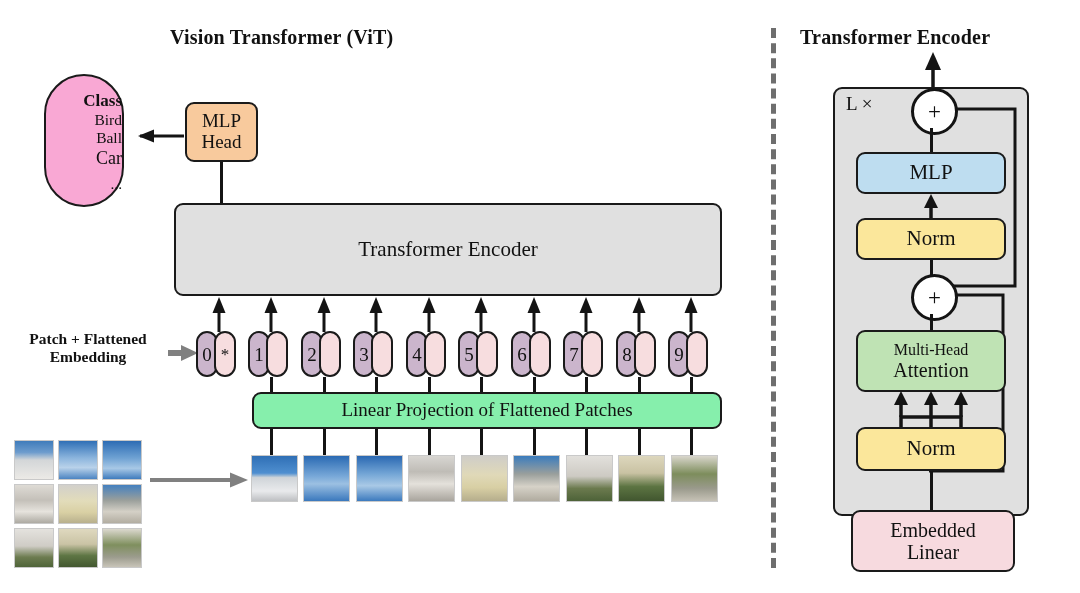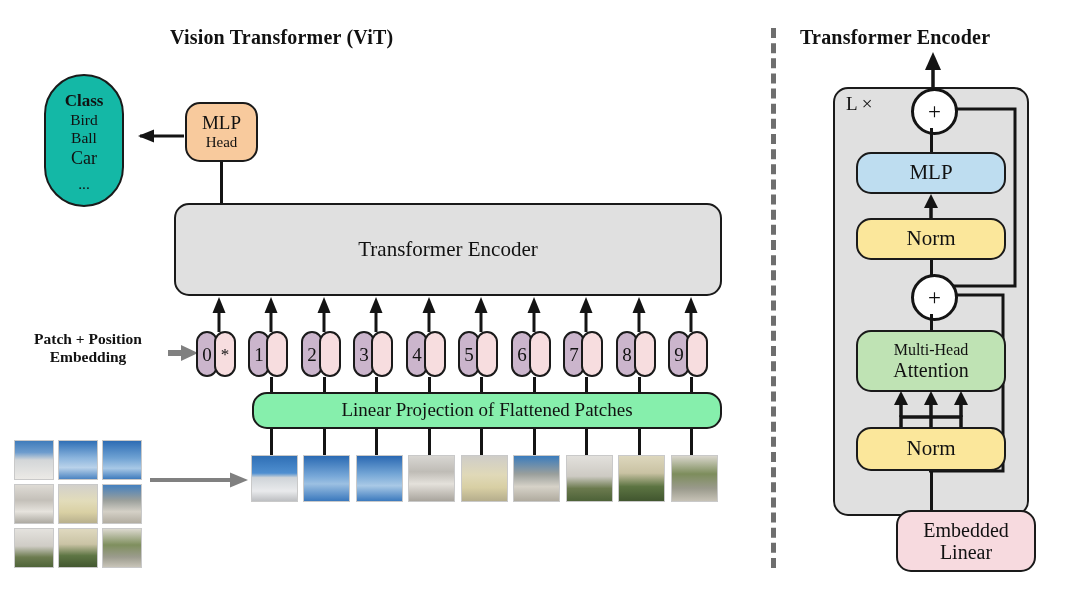--- a/index.html
+++ b/index.html
@@ -2,55 +2,55 @@
 <html><head>
 <meta charset="utf-8">
 <style>
   html,body{margin:0;padding:0;background:#ffffff;}
   body{width:1080px;height:593px;position:relative;overflow:hidden;
        font-family:"Liberation Serif","DejaVu Serif",serif;color:#111;}
   .abs{position:absolute;}
   .title{font-weight:bold;font-size:20px;letter-spacing:.2px;text-align:left;}
   .boxlabel{display:flex;align-items:center;justify-content:center;
             text-align:center;line-height:1.1;box-sizing:border-box;}
-  .rbox{border:2.5px solid #1a1a1a;border-radius:15px;box-sizing:border-box;}
+  .rbox{border:2.5px solid #1a1a1a;border-radius:9px;box-sizing:border-box;}
   .pill{border:2.5px solid #1a1a1a;box-sizing:border-box;}
   .vline{background:#141414;width:3px;}
   .greybox{background:#e0e0e0;}
   svg{display:block;overflow:visible;}
   .lbl-bold{font-weight:bold;font-size:15.5px;text-align:center;line-height:1.18;}
   .lbl-note{font-size:14.5px;text-align:center;line-height:1.25;}
   .mono{font-family:"Liberation Mono","DejaVu Sans Mono",monospace;font-size:13px;}
   .patch{border:1px solid #c9c9c9;box-sizing:border-box;background-size:cover;}
   .tokennum{font-size:19px;line-height:1;display:flex;align-items:center;justify-content:center;}
   .plusc{border:3px solid #141414;border-radius:50%;background:#fff;
          display:flex;align-items:center;justify-content:center;font-size:23px;line-height:1;}
 </style>
 </head>
 <body>
 
 <div class="abs title" style="left:170px;top:26px;width:380px;">Vision Transformer (ViT)</div>
 
-<div class="abs rbox boxlabel" style="left:44px;top:74px;width:80px;height:133px;border-radius:40px;background:#14b8a6;
-            flex-direction:column;justify-content:center;padding-top:2px;">
+<div class="abs rbox boxlabel" style="left:44px;top:74px;width:80px;height:133px;border-radius:40px;background:#f9a8d4;
+            flex-direction:column;justify-content:center;padding-top:2px;align-items:flex-end;">
   <div style="font-weight:bold;font-size:17px;margin-bottom:1px;">Class</div>
   <div style="font-size:15.5px;line-height:1.18;">Bird</div>
   <div style="font-size:15.5px;line-height:1.18;">Ball</div>
   <div style="font-size:18px;line-height:1.18;">Car</div>
   <div style="font-size:15.5px;line-height:1;margin-top:7px;">...</div>
 </div>
 
 <svg class="abs" style="left:120px;top:128px;" width="66" height="16">
   <line x1="64" y1="8" x2="20" y2="8" stroke="#141414" stroke-width="3"></line>
   <polygon points="18,8 34,1.5 34,14.5" fill="#141414"></polygon>
 </svg>
 
 <div class="abs rbox boxlabel" style="left:185px;top:102px;width:73px;height:60px;background:#F8CA9D;flex-direction:column;">
   <div style="font-size:19px;">MLP</div>
-  <div style="font-size:15px;">Head</div>
+  <div style="font-size:19px;">Head</div>
 </div>
 
 <div class="abs vline" style="left:220px;top:162px;height:42px;"></div>
 
 <div class="abs rbox boxlabel greybox" style="left:174px;top:203px;width:548px;height:93px;">
   <span style="font-size:21px;">Transformer Encoder</span>
 </div>
 
 <svg class="abs" style="left:0px;top:296px;" width="760" height="36">
   <g fill="#141414" stroke="#141414" stroke-width="3">
@@ -71,21 +71,21 @@
     <line x1="586" y1="36" x2="586" y2="13"></line>
       <polygon points="586,1 579.5,17 592.5,17" stroke="none"></polygon>
     <line x1="639" y1="36" x2="639" y2="13"></line>
       <polygon points="639,1 632.5,17 645.5,17" stroke="none"></polygon>
     <line x1="691" y1="36" x2="691" y2="13"></line>
       <polygon points="691,1 684.5,17 697.5,17" stroke="none"></polygon>
   </g>
 </svg>
 
 <div class="abs lbl-bold" style="left:8px;top:330px;width:160px;">
-  <div>Patch + Position</div>
+  <div>Patch + Flattened</div>
   <div>Embedding</div>
 </div>
 <div class="abs lbl-note" style="left:8px;top:378px;width:160px;">
 </div>
 
 <svg class="abs" style="left:168px;top:344px;" width="32" height="18">
   <line x1="0" y1="9" x2="16" y2="9" stroke="#808080" stroke-width="6"></line>
   <polygon points="30,9 13,1 13,17" fill="#808080"></polygon>
 </svg>
 
@@ -278,16 +278,16 @@
   <polygon points="105,0 98,14 112,14" fill="#141414"></polygon>
 </svg>
 
 <div class="abs rbox boxlabel" style="left:856px;top:427px;width:150px;height:44px;background:#FBE79B;">
   <span style="font-size:21px;">Norm</span>
 </div>
 
 <div class="abs vline" style="left:930px;top:471px;height:44px;"></div>
 <div class="abs vline" style="left:930px;top:515px;height:27px;"></div>
 
-<div class="abs rbox boxlabel" style="left:896px;top:510px;width:140px;height:62px;background:#F7DADF;flex-direction:column;">
+<div class="abs rbox boxlabel" style="left:851px;top:510px;width:164px;height:62px;background:#F7DADF;flex-direction:column;">
   <span style="font-size:20px;line-height:1.12;">Embedded</span>
   <span style="font-size:20px;line-height:1.12;">Linear</span>
 </div>
 
 </body></html>

